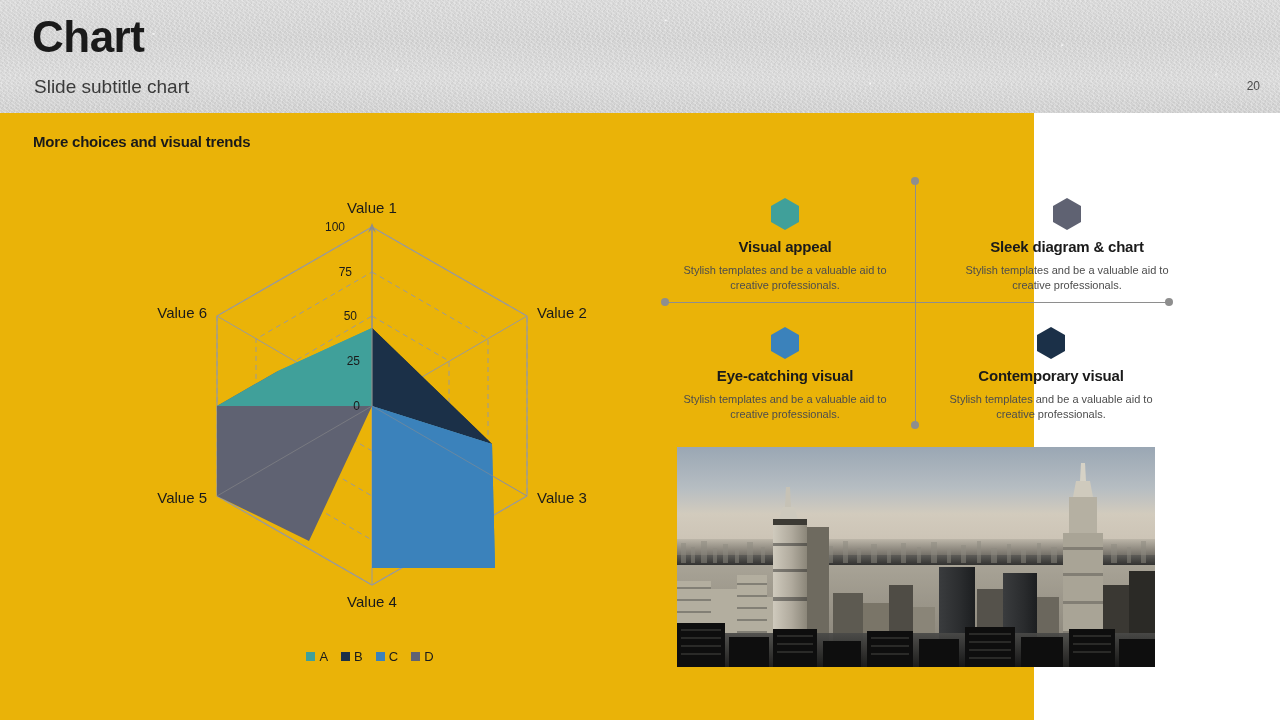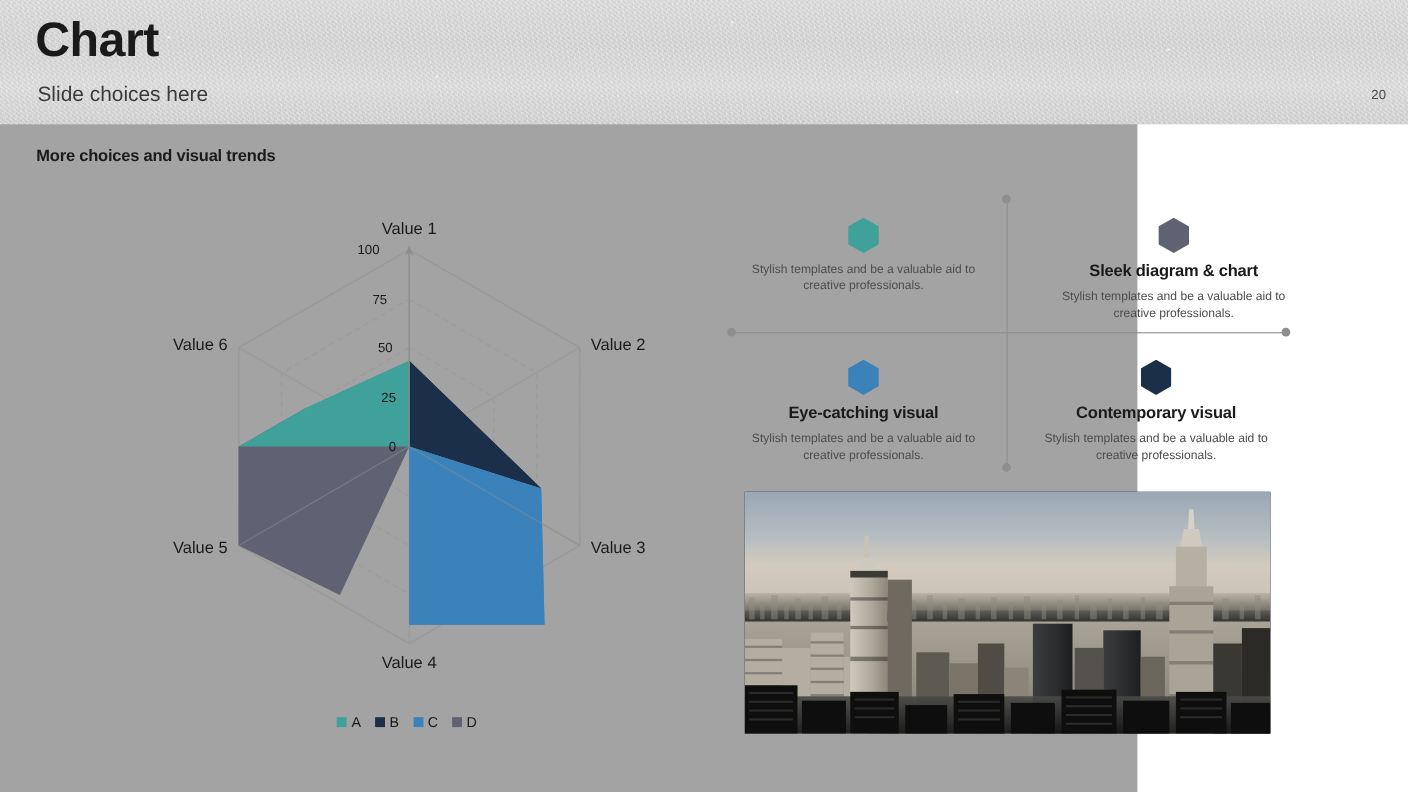--- a/index.html
+++ b/index.html
@@ -2,21 +2,21 @@
 <html><head>
 <meta charset="utf-8">
 <style>
   * { margin:0; padding:0; box-sizing:border-box; }
   html, body {
     width:1280px; height:720px; overflow:hidden;
     background:#ffffff;
     font-family:"Liberation Sans", sans-serif;
     color:#231f20;
   }
-  #slide { position:relative; width:1034px; height:720px; background:#a3a3a3; }
+  #slide { position:relative; width:1034px; height:720px; background:#eab308; }
 
   
   .header {
     position:absolute; left:0; top:0; width:1280px; height:113px;
     background:
       radial-gradient(ellipse 3px 2px at 12% 30%, rgba(255,255,255,.95), rgba(255,255,255,0) 70%),
       radial-gradient(ellipse 2px 2px at 31% 62%, rgba(255,255,255,.9), rgba(255,255,255,0) 70%),
       radial-gradient(ellipse 3px 2px at 52% 18%, rgba(255,255,255,.9), rgba(255,255,255,0) 70%),
       radial-gradient(ellipse 2px 3px at 68% 74%, rgba(255,255,255,.85), rgba(255,255,255,0) 70%),
       radial-gradient(ellipse 3px 2px at 83% 40%, rgba(255,255,255,.9), rgba(255,255,255,0) 70%),
@@ -103,21 +103,21 @@
   }
   .photo svg { display:block; }
 </style>
 </head>
 <body>
 
 <div id="slide">
 
   <div class="header">
     <div class="title">Chart</div>
-    <div class="subtitle">Slide choices here</div>
+    <div class="subtitle">Slide subtitle chart</div>
     <div class="page-num">20</div>
   </div>
 
   <div class="section-heading">More choices and visual trends</div>
 
   <div class="radar-wrap">
     <svg class="radar-svg" width="500" height="440" viewBox="0 0 500 440">
 
       <g fill="none" stroke="#9a9a9a" stroke-dasharray="5,4" stroke-width="1">
         <polygon points="252,42 407,131 407,311 252,400 97,311 97,131"></polygon>
@@ -197,20 +197,21 @@
   <div class="quad">
     <div class="quad-vline"></div>
     <div class="quad-hline"></div>
     <div class="quad-dot dot-top"></div>
     <div class="quad-dot dot-bottom"></div>
     <div class="quad-dot dot-left"></div>
     <div class="quad-dot dot-right"></div>
 
     <div class="quad-cell cell-tl">
       <div class="hexagon" style="background:#40A09A"></div>
+      <div class="cell-title">Visual appeal</div>
       <div class="cell-body">Stylish templates and be a valuable aid to creative professionals.</div>
     </div>
 
     <div class="quad-cell cell-tr">
       <div class="hexagon" style="background:#5F6272"></div>
       <div class="cell-title">Sleek diagram &amp; chart</div>
       <div class="cell-body">Stylish templates and be a valuable aid to creative professionals.</div>
     </div>
 
     <div class="quad-cell cell-bl">

